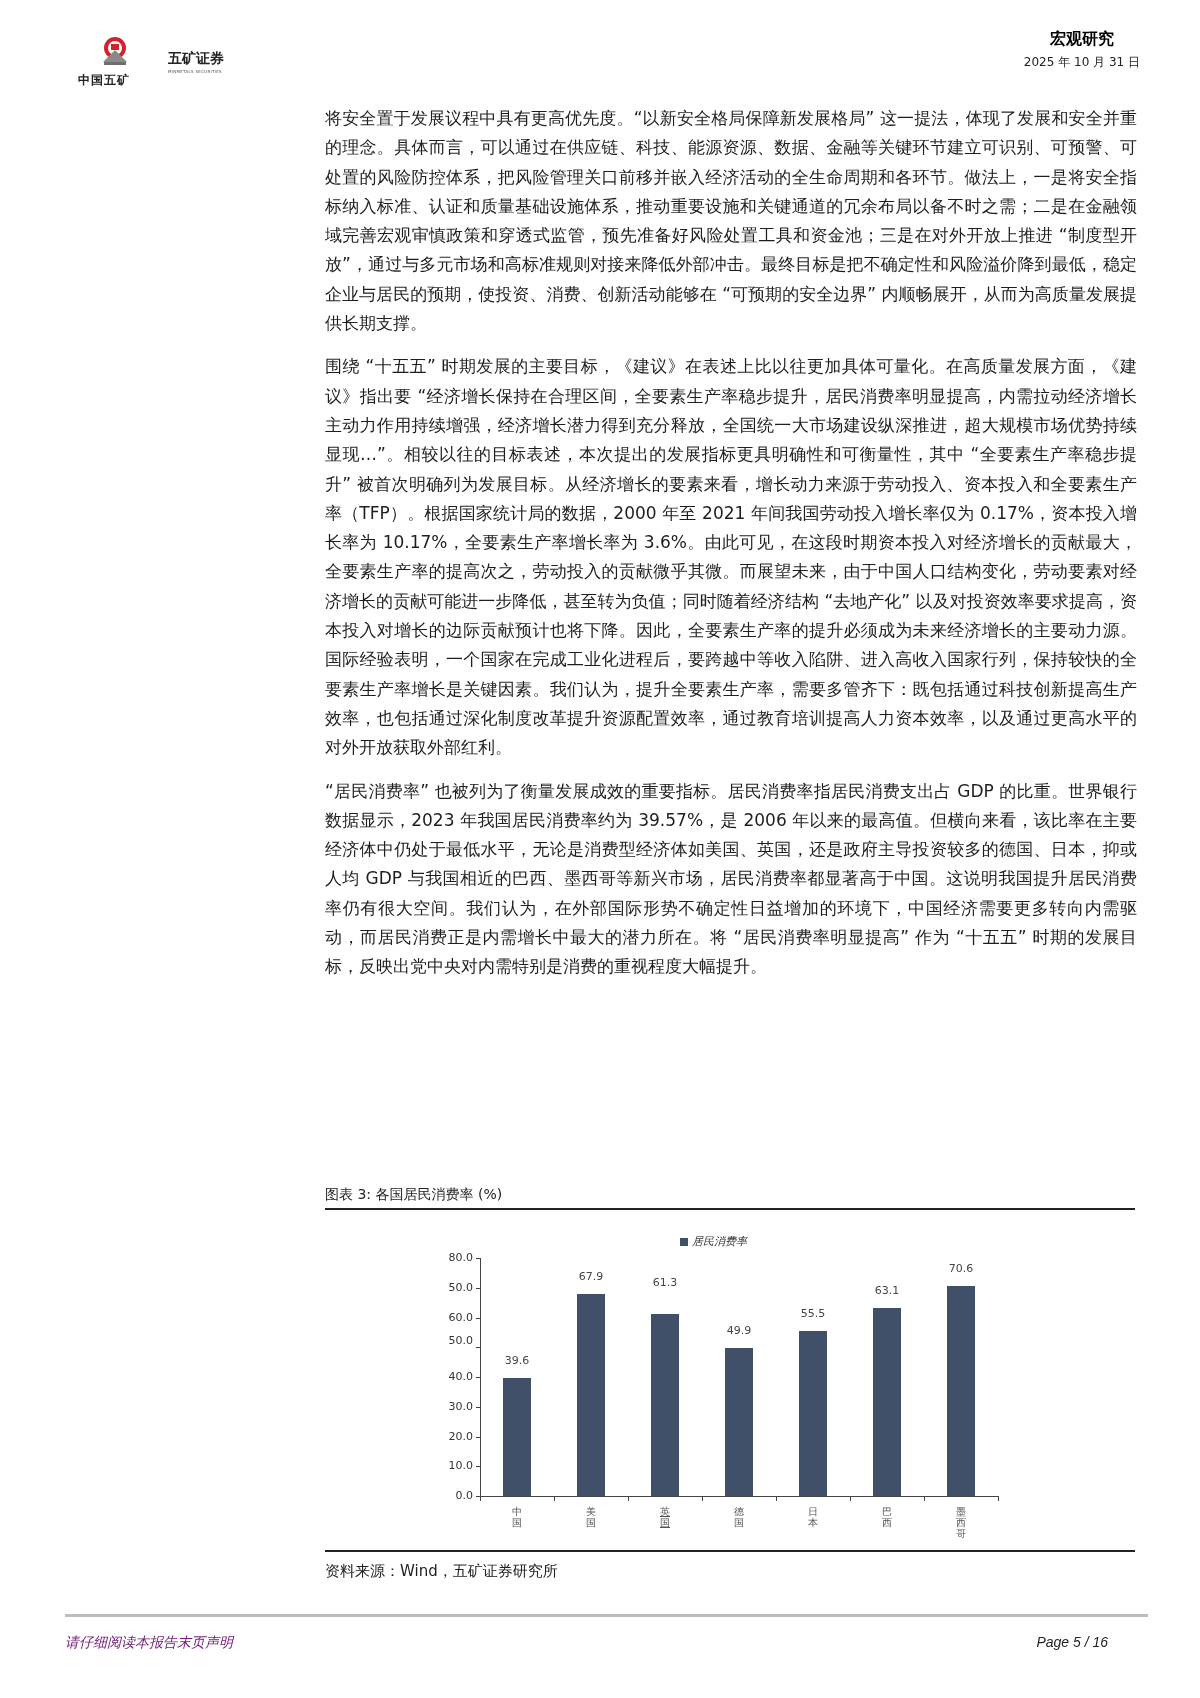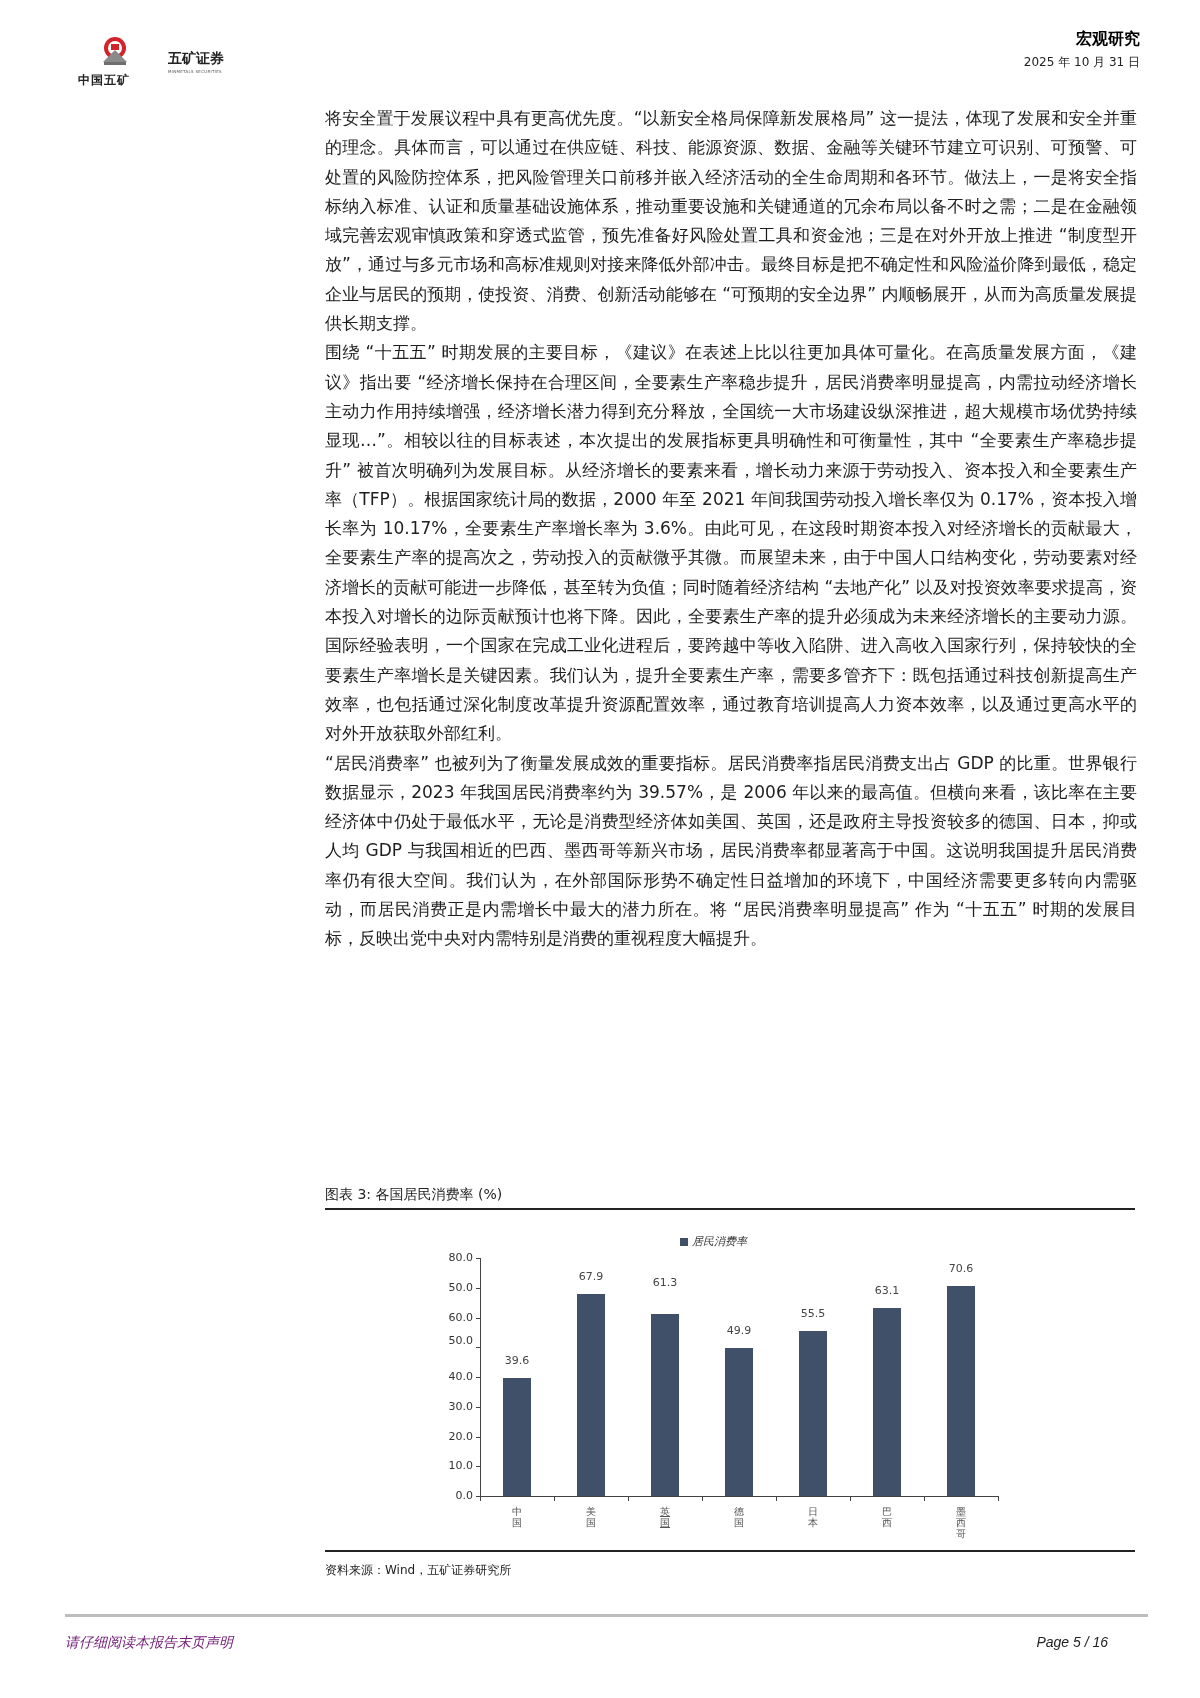--- a/index.html
+++ b/index.html
@@ -6,34 +6,34 @@
   body { width: 1200px; height: 1698px; position: relative; overflow: hidden;
          font-family: "DejaVu Sans", "Liberation Sans", sans-serif; color: #1a1a1a; }
 
   
   .logo-block { position: absolute; left: 78px; top: 36px; width: 160px; height: 60px; }
   .logo-emblem { position: absolute; left: 22px; top: 0; width: 30px; height: 30px; }
   .logo-cn { position: absolute; left: 0; top: 36px; font-size: 12px; font-weight: bold; letter-spacing: 1px; color: #222; white-space: nowrap; }
   .logo-brand { position: absolute; left: 90px; top: 14px; font-size: 14px; font-weight: bold; color: #222; white-space: nowrap; }
   .logo-brand-en { position: absolute; left: 90px; top: 33px; font-size: 4px; color: #555; letter-spacing: 0.3px; white-space: nowrap; }
 
-  .header-right { position: absolute; right: 60px; top: 28px; text-align: right; }
+  .header-right { position: absolute; right: 60px; top: 28px; text-align: center; }
   .header-section { font-size: 16px; font-weight: bold; color: #000; line-height: 22px; }
   .header-date { font-size: 12px; color: #222; margin-top: 4px; line-height: 16px; }
 
   
   .content { position: absolute; left: 325px; top: 104px; width: 812px; }
   .para { font-size: 17px; line-height: 29.3px; text-align: justify; text-justify: inter-character; margin: 0; color: #1e1e1e; }
-  .para + .para { margin-top: 0; }
+  .para + .para { margin-top: 14px; }
 
   
   .fig-caption { position: absolute; left: 325px; top: 1186px; font-size: 14px; color: #222; }
   .fig-rule-top { position: absolute; left: 325px; top: 1208px; width: 810px; height: 2px; background: #222; }
   .fig-rule-bottom { position: absolute; left: 325px; top: 1550px; width: 810px; height: 2px; background: #222; }
-  .fig-source { position: absolute; left: 325px; top: 1562px; font-size: 12px; color: #222; }
+  .fig-source { position: absolute; left: 325px; top: 1562px; font-size: 15px; color: #222; }
 
   .chart { position: absolute; left: 325px; top: 1212px; width: 810px; height: 336px; }
   .legend { position: absolute; left: 355px; top: 22px; font-size: 11px; color: #333; font-style: italic; display: flex; align-items: center; gap: 4px; }
   .legend-swatch { width: 8px; height: 8px; background: #3f5068; display: inline-block; }
 
   .y-axis-line { position: absolute; left: 155px; top: 46px; width: 1px; height: 238px; background: #444; }
   .x-axis-line { position: absolute; left: 155px; top: 284px; width: 518px; height: 1px; background: #444; }
   .y-tick { position: absolute; left: 151px; width: 4px; height: 1px; background: #444; }
   .y-label { position: absolute; left: 106px; width: 42px; text-align: right; font-size: 11px; color: #333; line-height: 12px; }
   .x-tick { position: absolute; top: 284px; width: 1px; height: 5px; background: #444; }

